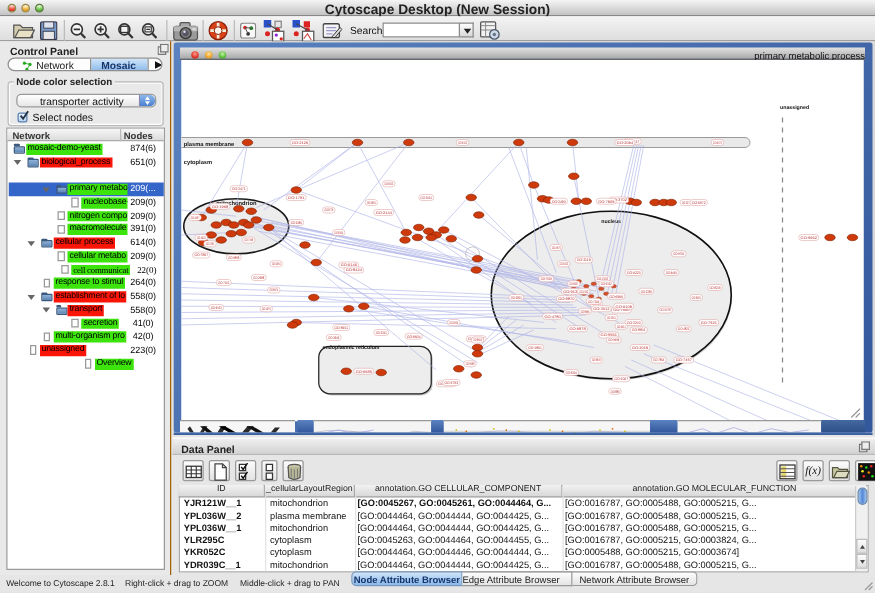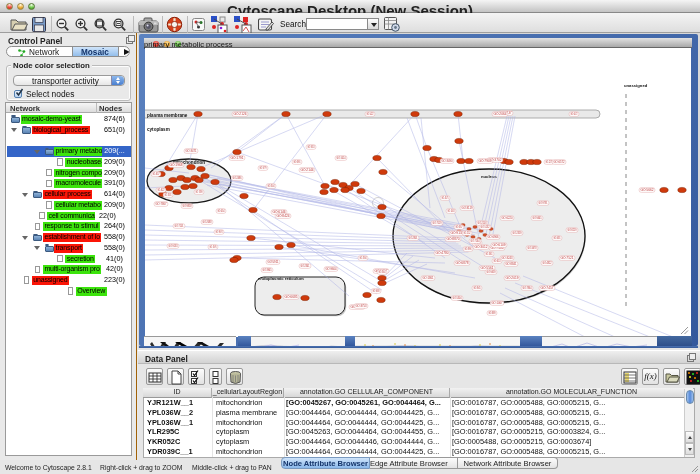--- a/index.html
+++ b/index.html
@@ -3,21 +3,21 @@
 * { margin:0; padding:0; box-sizing:border-box; }
 body { width:700px; height:474px; font-family:"Liberation Sans", sans-serif; background:#e9e9e9; position:relative; overflow:hidden; }
 .abs { position:absolute; }
 </style></head>
 <body>
 
 <div class="abs" style="left:0;top:0;width:700px;height:13px;background:linear-gradient(#f5f5f5,#c3c3c3);border-bottom:1px solid #888;">
  <div class="abs" style="left:5.5px;top:2.5px;width:7px;height:7px;border-radius:50%;background:radial-gradient(circle at 50% 30%, #ffb0a8 0%, #ee4434 50%, #b02418 100%);border:0.5px solid #884;box-shadow:inset 0 1px 1px rgba(255,255,255,0.8);"></div>
  <div class="abs" style="left:16.5px;top:2.5px;width:7px;height:7px;border-radius:50%;background:radial-gradient(circle at 50% 30%, #ffeab0 0%, #f0ad36 50%, #b87a14 100%);border:0.5px solid #984;box-shadow:inset 0 1px 1px rgba(255,255,255,0.8);"></div>
  <div class="abs" style="left:27.5px;top:2.5px;width:7px;height:7px;border-radius:50%;background:radial-gradient(circle at 50% 30%, #d4f4b8 0%, #6cc84a 50%, #357f18 100%);border:0.5px solid #573;box-shadow:inset 0 1px 1px rgba(255,255,255,0.8);"></div>
- <div class="abs" style="left:0;top:2px;width:700px;text-align:center;font-size:15px;font-weight:bold;color:#222;">Cytoscape Desktop (New Session)</div>
+ <div class="abs" style="left:0;top:2px;width:700px;text-align:center;font-size:11px;font-weight:bold;color:#222;">Cytoscape Desktop (New Session)</div>
 </div>
 
 <div class="abs" style="left:0;top:13px;width:700px;height:20px;background:linear-gradient(#f4f4f4,#dedede);border-bottom:1px solid #9e9e9e;">
 </div>
 
 <svg style="position:absolute;left:10px;top:17px;" width="18" height="15" viewBox="0 0 18 15">
  <path d="M1 13 L1 3 L6 3 L8 5 L16 5 L16 13 Z" fill="#d6ceb0" stroke="#555" stroke-width="1"></path>
  <path d="M2 13 L5 7 L17.5 7 L14.5 13 Z" fill="#e8e0c4" stroke="#555" stroke-width="1"></path>
 </svg>
 <svg style="position:absolute;left:32px;top:17px;" width="14" height="15" viewBox="0 0 14 15">
@@ -191,21 +191,21 @@
       <div style="position:absolute;left:26.4px;top:2.6px;width:9px;height:6.2px;background:linear-gradient(#8fb2d8,#5b84b4);border:0.5px solid #3c5a80;border-radius:1px;"></div>
       <div style="position:absolute;left:26.4px;top:1.4px;width:4.5px;height:2px;background:#7da3cc;border:0.5px solid #3c5a80;border-radius:1px;"></div>
       <div style="position:absolute;left:35.9px;top:0.8px;max-width:59px;height:8.8px;line-height:8.8px;background:#fb1507;padding:0 1.5px;font-size:7px;letter-spacing:-0.15px;color:#000;white-space:nowrap;overflow:hidden;">cellular process</div>
       <div style="position:absolute;left:92px;width:31px;text-align:center;top:0.8px;height:8.8px;line-height:8.8px;font-size:7.2px;color:#000;">614(0)</div>
     </div>
 <div style="position:absolute;left:7px;top:167.0px;width:124px;height:10.75px;">
       <div style="position:absolute;left:39.1px;top:1.2px;width:5.5px;height:7.5px;background:#fff;border:0.6px solid #999;"></div>
       <div style="position:absolute;left:47.1px;top:0.8px;max-width:48px;height:8.8px;line-height:8.8px;background:#3ce40c;padding:0 1.5px;font-size:7px;letter-spacing:-0.15px;color:#000;white-space:nowrap;overflow:hidden;">cellular metabo</div>
       <div style="position:absolute;left:92px;width:31px;text-align:center;top:0.8px;height:8.8px;line-height:8.8px;font-size:7.2px;color:#000;">209(0)</div>
     </div>
-<div style="position:absolute;left:0;top:177.8px;width:104px;height:10.75px;">
+<div style="position:absolute;left:10px;top:177.8px;width:104px;height:10.75px;font-family:Liberation Serif, serif;">
       <div style="position:absolute;left:39.1px;top:1.2px;width:5.5px;height:7.5px;background:#fff;border:0.6px solid #999;"></div>
       <div style="position:absolute;left:47.1px;top:0.8px;max-width:48px;height:8.8px;line-height:8.8px;background:#3ce40c;padding:0 1.5px;font-size:7px;letter-spacing:-0.15px;color:#000;white-space:nowrap;overflow:hidden;">cell communicat</div>
       <div style="position:absolute;left:92px;width:31px;text-align:center;top:0.8px;height:8.8px;line-height:8.8px;font-size:7.2px;color:#000;">22(0)</div>
     </div>
 <div style="position:absolute;left:7px;top:188.5px;width:124px;height:27px;">
       <div style="position:absolute;left:27.9px;top:1.2px;width:5.5px;height:7.5px;background:#fff;border:0.6px solid #999;"></div>
       <div style="position:absolute;left:35.9px;top:0.8px;max-width:59px;height:8.8px;line-height:8.8px;background:#3ce40c;padding:0 1.5px;font-size:7px;letter-spacing:-0.15px;color:#000;white-space:nowrap;overflow:hidden;">response to stimul</div>
       <div style="position:absolute;left:92px;width:31px;text-align:center;top:0.8px;height:8.8px;line-height:8.8px;font-size:7.2px;color:#000;">264(0)</div>
     </div>
 <div style="position:absolute;left:7px;top:199.2px;width:124px;height:10.75px;">
@@ -244,21 +244,21 @@
     </div>
 </div>
 
 <div class="abs" style="left:138px;top:33px;width:562px;height:315px;background:#d8d8d8;">
 
   <div class="abs" style="left:1px;top:1px;width:559px;height:312px;background:linear-gradient(135deg,#5b82c0,#33589c);border-radius:2px;"></div>
   <div class="abs" style="left:6px;top:5px;width:548px;height:10px;background:linear-gradient(#e2e2e2,#a8a8a8);border-bottom:1px solid #666;">
     <div class="abs" style="left:8.5px;top:2.5px;width:6px;height:6px;border-radius:50%;background:radial-gradient(circle at 50% 35%, #ff9a90 0%, #e03a2c 55%, #a02015 100%);"></div>
     <div class="abs" style="left:19.5px;top:2.5px;width:6px;height:6px;border-radius:50%;background:radial-gradient(circle at 50% 35%, #ffe2a0 0%, #eda72f 55%, #b07010 100%);"></div>
     <div class="abs" style="left:30.5px;top:2.5px;width:6px;height:6px;border-radius:50%;background:radial-gradient(circle at 50% 35%, #c8f0a8 0%, #5fc340 55%, #2e8015 100%);"></div>
-    <div class="abs" style="left:0;top:1.5px;width:548px;text-align:left;font-size:7.6px;color:#111;">primary metabolic process</div>
+    <div class="abs" style="left:0;top:1.5px;width:548px;text-align:right;font-size:7.6px;color:#111;">primary metabolic process</div>
   </div>
   <div class="abs" style="left:7px;top:15px;width:546px;height:289px;background:#fff;overflow:hidden;">
     <svg width="546" height="289" viewBox="0 0 546 289" font-family="Liberation Sans, sans-serif">
     <rect x="-8" y="62" width="463" height="8" rx="4" fill="#e9e9e9" stroke="#9a9a9a" stroke-width="0.8"></rect>
 <ellipse cx="44" cy="133" rx="42" ry="22" fill="#ededed" stroke="#1a1a1a" stroke-width="1.3"></ellipse>
 <ellipse cx="344.8" cy="189.3" rx="96" ry="67" fill="#aaa" opacity="0.5"></ellipse>
 <ellipse cx="344" cy="188" rx="96" ry="67" fill="#ededed" stroke="#111" stroke-width="1.3"></ellipse>
 <rect x="111.2" y="230.3" width="90" height="38" rx="9" fill="#999" opacity="0.55"></rect>
 <rect x="110" y="229" width="90" height="38" rx="9" fill="#ededed" stroke="#222" stroke-width="1"></rect>
 <line x1="481" y1="46" x2="481" y2="258" stroke="#888" stroke-width="1" stroke-dasharray="4,4"></line>

